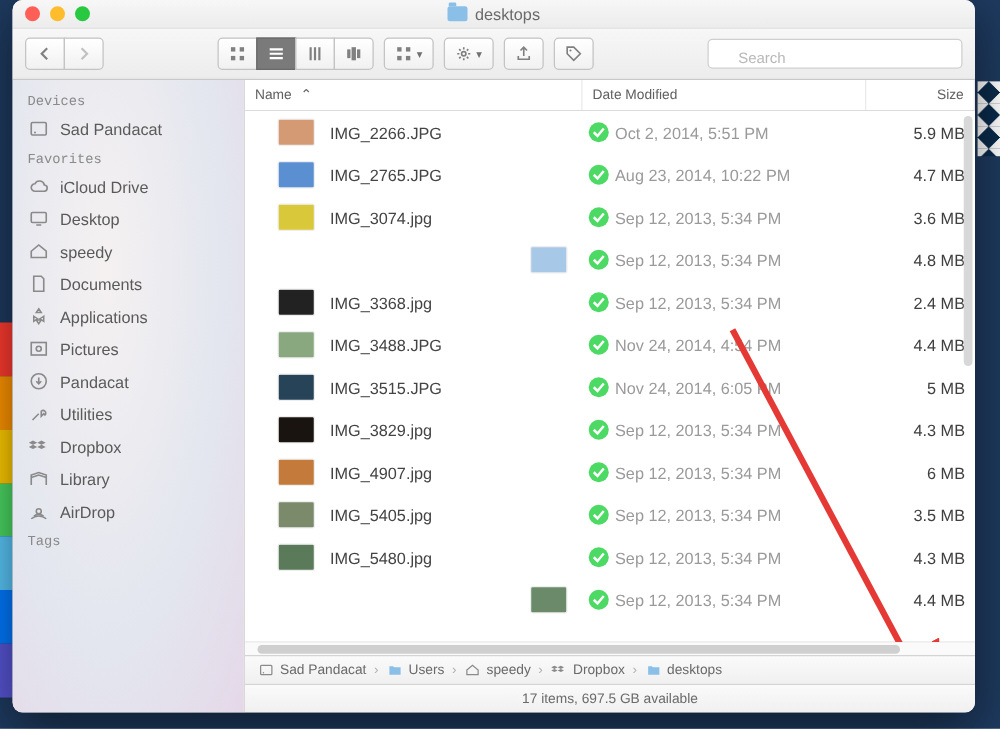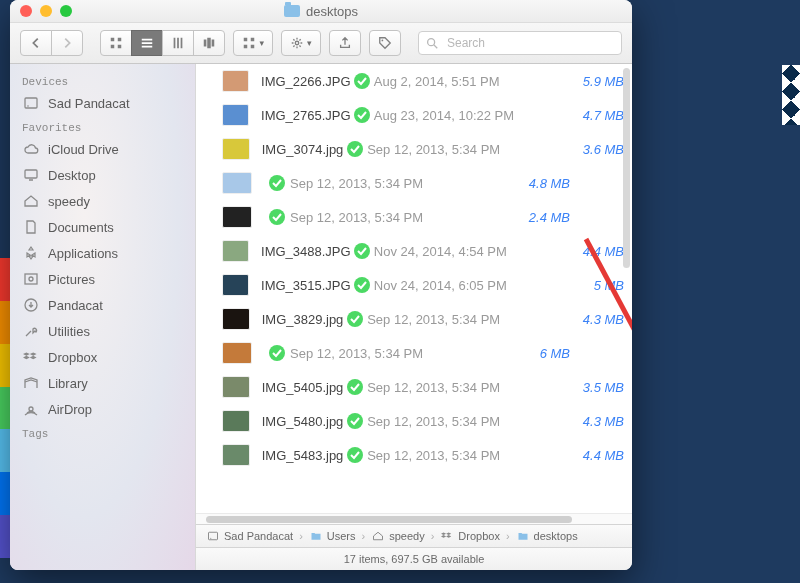--- a/index.html
+++ b/index.html
@@ -12,21 +12,21 @@
   .rainbow div { flex:1; }
 
   .checker { position:absolute; right:0; top:65px; width:18px; height:60px;
              background-image:
                linear-gradient(45deg,#fff 25%,transparent 25%),
                linear-gradient(-45deg,#fff 25%,transparent 25%),
                linear-gradient(45deg,transparent 75%,#fff 75%),
                linear-gradient(-45deg,transparent 75%,#fff 75%);
              background-size:18px 18px; background-color:#0a2a4a; }
 
-  .finder { position:absolute; left:10px; top:0; width:622px; height:570px;
+  .finder { position:absolute; left:10px; top:0; width:770px; height:570px;
             border-radius:8px; background:#fff; box-shadow:0 12px 38px rgba(0,0,0,.5);
             display:flex; flex-direction:column; overflow:hidden; }
 
   
   .titlebar { height:22px; background:linear-gradient(#f7f7f7,#ececec);
               display:flex; align-items:center; padding:0 10px;
               border-bottom:1px solid #dcdcdc; position:relative; }
   .traffic { display:flex; gap:8px; }
   .traffic span { width:12px; height:12px; border-radius:50%; display:block; }
   .tr-close{background:#ff5f57;} .tr-min{background:#ffbd2e;} .tr-max{background:#28c940;}
@@ -47,21 +47,21 @@
          display:inline-flex; align-items:center; justify-content:center;
          padding:0 8px; color:#707070; font-size:12px; }
   .seg { display:inline-flex; }
   .seg .btn{border-radius:0;margin-left:-1px;}
   .seg .btn:first-child{border-radius:4px 0 0 4px;margin-left:0;}
   .seg .btn:last-child{border-radius:0 4px 4px 0;}
   .seg .btn.active{background:#7a7a7a;color:#fff;border-color:#6a6a6a;}
   .flex{flex:1;}
   .search { width:190px; height:22px; border:1px solid #cfcfcf; border-radius:4px;
             background:#fff; display:flex; align-items:center; padding:0 6px; gap:6px;
-            color:#b8b8b8; }
+            color:#b8b8b8;flex-direction:column; }
   .search input{border:none;outline:none;flex:1;font-size:12px;background:transparent;
                 color:#666;}
   .search input::placeholder{color:#b8b8b8;}
   svg.ico{width:14px;height:14px;display:block;}
 
   
   .body { flex:1; display:flex; overflow:hidden; }
   .sidebar { width:185px; background:radial-gradient(ellipse at 40% 30%,#f5f1f1 0%,#e3e6ef 60%,#e5d8e8 100%);
              border-right:1px solid #d8d8d8; overflow-y:auto; padding-top:6px; }
   .sec-title{font-size:11px;color:#8a8a8a;padding:6px 12px 2px;font-family:Liberation Mono, monospace;}
@@ -74,28 +74,28 @@
   .header-row{height:24px;border-bottom:1px solid #dcdcdc;
               display:flex;align-items:center;font-size:11px;color:#606060;
               background:#fff;}
   .header-row>div{padding:0 8px;border-right:1px solid #eaeaea;line-height:24px;}
   .col-name{flex:1;padding-left:12px;}
   .col-mod{width:210px;}
   .col-size{width:70px;text-align:right;}
   .sort-arrow{margin-left:4px;}
 
   .rows{flex:1;overflow-y:auto;overflow-x:hidden;position:relative;}
-  .row{display:flex;align-items:center;height:34px;}
+  .row{display:flex;align-items:center;height:34px;justify-content:flex-end;}
   .row:nth-child(odd){background:#fff;} .row:nth-child(even){background:#fff;}
   .row .thumb{width:28px;height:20px;margin:0 12px 0 26px;background:#ccc;border:1px solid #eee;
               border-radius:2px;}
   .row .name{flex:1;color:#444;}
   .row .check{width:26px;display:flex;justify-content:center;}
   .row .mod{width:210px;color:#9a9a9a;}
-  .row .size{width:70px;text-align:right;padding-right:8px;color:#3b82f6;font-style:italic;}
+  .row .size{width:70px;text-align:right;padding-right:8px;color:#404040;}
   .green-check{width:18px;height:18px;}
   .vscroll{position:absolute;right:2px;top:4px;width:7px;height:200px;
            background:#d8d8d8;border-radius:4px;}
   .hscroll{height:10px;border-top:1px solid #eaeaea;background:#fafafa;position:relative;}
   .hscroll .thumb-bar{position:absolute;left:10px;right:60px;top:2px;height:7px;
                       background:#cfcfcf;border-radius:4px;}
 
   .arrow-overlay{position:absolute;left:380px;top:165px;pointer-events:none;}
 
   .pathbar{height:22px;background:linear-gradient(#fafafa,#f0f0f0);
@@ -316,31 +316,39 @@
                 <use href="#i-airdrop"></use>
               </svg>
             </span>
     <span>AirDrop</span>
           </div>
         </div>
       <div class="sec-title">Tags</div>
     </div>
 
     <div class="main">
+      <div class="header-row">
+        <div class="col-name">
+          <span>Name</span>
+          <span class="sort-arrow">⌃</span>
+        </div>
+        <div class="col-mod">Date Modified</div>
+        <div class="col-size">Size</div>
+      </div>
       <div class="rows" id="rows">
         <div class="vscroll"></div>
         <div class="row">
     <span class="thumb" style="background:#d39a74"></span>
     <span class="name">IMG_2266.JPG</span>
     <span class="check">
       <svg class="green-check">
                 <use href="#i-check"></use>
               </svg>
             </span>
-    <span class="mod">Aug 2, 2014, 5:51 PM</span>
+    <span class="mod">Oct 2, 2014, 5:51 PM</span>
     <span class="size">5.9 MB</span>
           </div>
           <div class="row">
     <span class="thumb" style="background:#5a8fd1"></span>
     <span class="name">IMG_2765.JPG</span>
     <span class="check">
       <svg class="green-check">
                 <use href="#i-check"></use>
               </svg>
             </span>
@@ -363,20 +371,21 @@
     <span class="check">
       <svg class="green-check">
                 <use href="#i-check"></use>
               </svg>
             </span>
     <span class="mod">Sep 12, 2013, 5:34 PM</span>
     <span class="size">4.8 MB</span>
           </div>
           <div class="row">
     <span class="thumb" style="background:#222222"></span>
+    <span class="name">IMG_3368.jpg</span>
     <span class="check">
       <svg class="green-check">
                 <use href="#i-check"></use>
               </svg>
             </span>
     <span class="mod">Sep 12, 2013, 5:34 PM</span>
     <span class="size">2.4 MB</span>
           </div>
           <div class="row">
     <span class="thumb" style="background:#8aa880"></span>
@@ -406,20 +415,21 @@
     <span class="check">
       <svg class="green-check">
                 <use href="#i-check"></use>
               </svg>
             </span>
     <span class="mod">Sep 12, 2013, 5:34 PM</span>
     <span class="size">4.3 MB</span>
           </div>
           <div class="row">
     <span class="thumb" style="background:#c47a3a"></span>
+    <span class="name">IMG_4907.jpg</span>
     <span class="check">
       <svg class="green-check">
                 <use href="#i-check"></use>
               </svg>
             </span>
     <span class="mod">Sep 12, 2013, 5:34 PM</span>
     <span class="size">6 MB</span>
           </div>
           <div class="row">
     <span class="thumb" style="background:#7a8a6a"></span>
@@ -438,21 +448,20 @@
     <span class="check">
       <svg class="green-check">
                 <use href="#i-check"></use>
               </svg>
             </span>
     <span class="mod">Sep 12, 2013, 5:34 PM</span>
     <span class="size">4.3 MB</span>
           </div>
           <div class="row">
     <span class="thumb" style="background:#6a8a6a"></span>
-    <span class="name">IMG_5483.jpg</span>
     <span class="check">
       <svg class="green-check">
                 <use href="#i-check"></use>
               </svg>
             </span>
     <span class="mod">Sep 12, 2013, 5:34 PM</span>
     <span class="size">4.4 MB</span>
           </div>
           <svg class="arrow-overlay" width="200" height="330">
           <defs>

